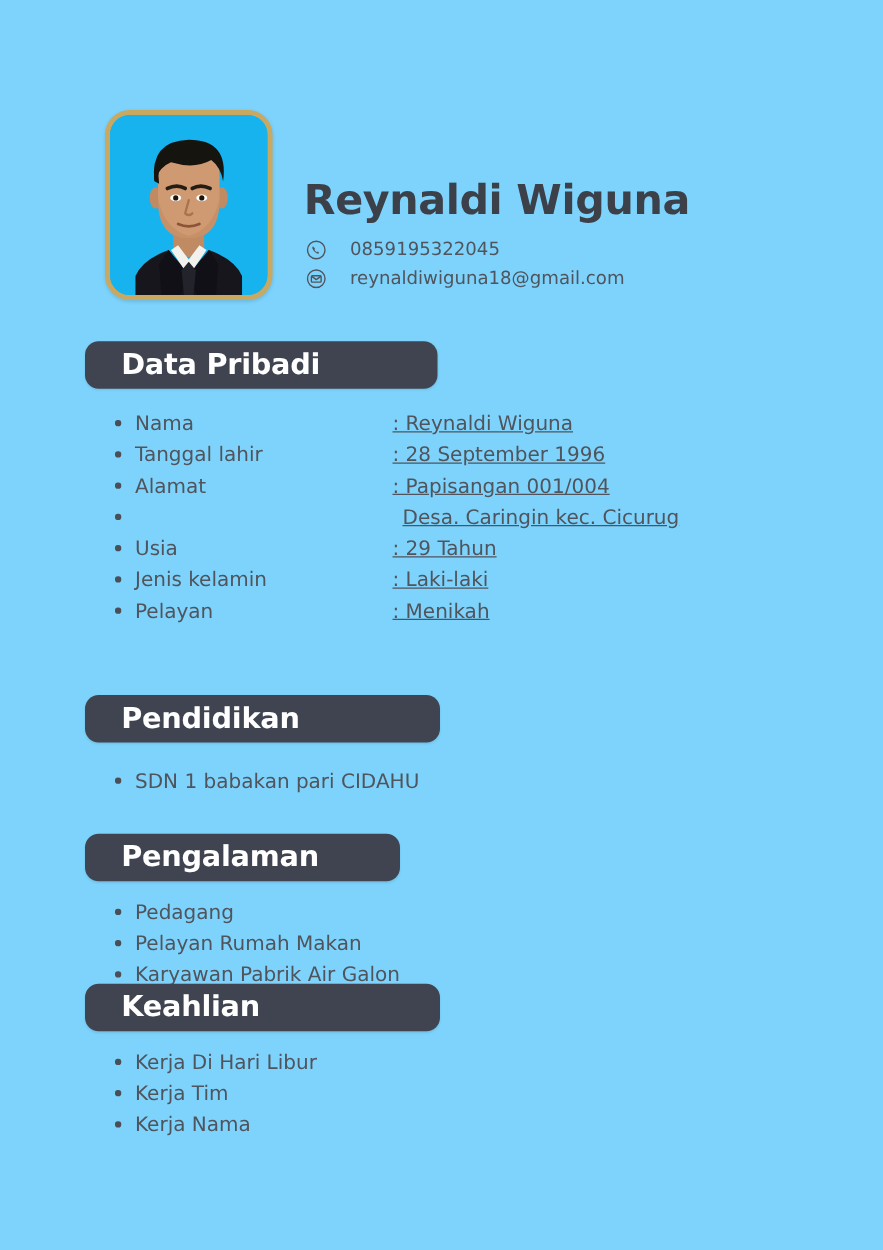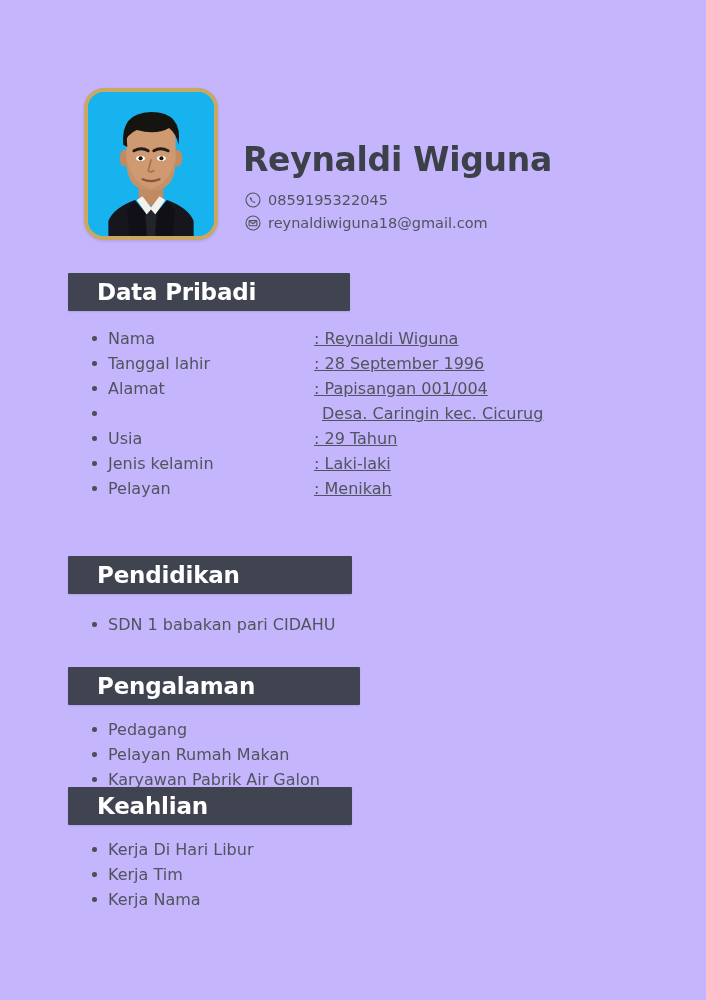--- a/index.html
+++ b/index.html
@@ -12,21 +12,21 @@
     background: #fdfdfd;
     font-family: "DejaVu Sans", "Liberation Sans", sans-serif;
     color: #4a4f57;
     overflow: hidden;
     position: relative;
   }
   .page {
     position: relative;
     width: 706px;
     height: 1000px;
-    background: #c4b5fd;
+    background: #7dd3fc;
   }
 
   
   .header {
     position: absolute;
     left: 0;
     top: 88px;
     width: 706px;
     height: 160px;
   }
@@ -57,42 +57,42 @@
     color: #3c4049;
     letter-spacing: -0.3px;
     white-space: nowrap;
     font-family: "DejaVu Sans", "Liberation Sans", sans-serif;
   }
   .contact-line {
     position: absolute;
     left: 245px;
     display: flex;
     align-items: center;
-    gap: 7px;
+    gap: 19px;
     font-size: 14.5px;
     color: #50545c;
     white-space: nowrap;
   }
   .contact-phone { top: 104px; }
   .contact-email { top: 127px; }
   .contact-icon {
     width: 16px;
     height: 16px;
     flex: 0 0 16px;
     display: block;
   }
   .contact-icon svg { display: block; width: 16px; height: 16px; }
 
   
   .section-bar {
     position: absolute;
     left: 68px;
     height: 38px;
     background: #3f4450;
-    border-radius: 1px;
+    border-radius: 11px;
     display: flex;
     align-items: center;
     box-shadow: 0 1px 2px rgba(0,0,0,0.10);
   }
   .section-bar .bar-title {
     color: #ffffff;
     font-size: 23px;
     font-weight: 700;
     padding-left: 29px;
     letter-spacing: -0.2px;
@@ -161,21 +161,21 @@
   .data-list .d-value {
     display: inline-block;
     vertical-align: top;
     text-decoration: underline;
   }
   .data-list .d-value.cont { padding-left: 8px; }
 
   
   #bar-data    { top: 273px; width: 282px; }
   #bar-pend    { top: 556px; width: 284px; }
-  #bar-peng    { top: 667px; width: 292px; }
+  #bar-peng    { top: 667px; width: 252px; }
   #bar-keah    { top: 787px; width: 284px; }
 
   #list-pend { left: 86px; top: 612px; }
   #list-peng { left: 86px; top: 717px; }
   #list-keah { left: 86px; top: 837px; }
 
   #bar-keah { z-index: 5; }
 </style>
 </head>
 <body>

